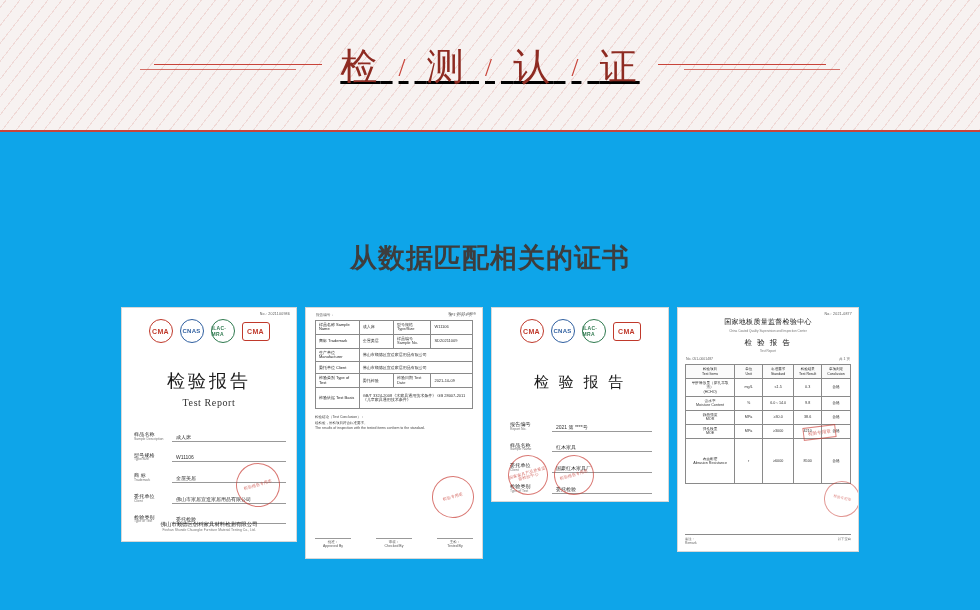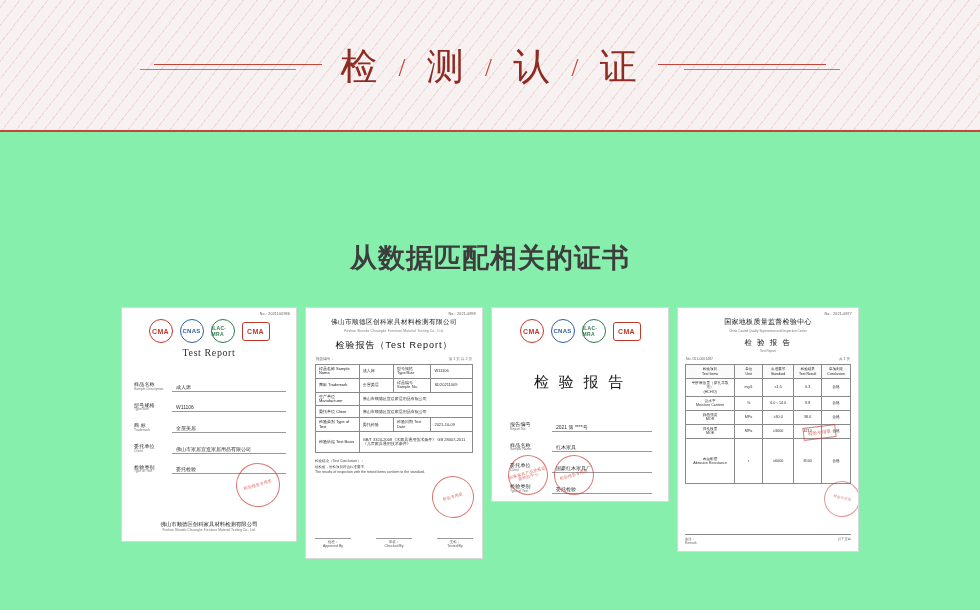--- a/index.html
+++ b/index.html
@@ -38,20 +38,21 @@
     );
     pointer-events: none;
   }
   .banner-inner {
     position: absolute;
     inset: 0;
     display: flex;
     flex-direction: row;
     align-items: center;
     justify-content: center;
+    text-decoration: underline;
   }
   .title-row {
     display: flex;
     align-items: center;
     justify-content: center;
     width: 100%;
     margin-top: 4px;
   }
   .rule {
     position: relative;
@@ -97,21 +98,21 @@
     letter-spacing: 3.2px;
     color: #b24236;
     white-space: nowrap;
   }
 
   
   .main {
     position: relative;
     width: 980px;
     height: 478px;
-    background: #86efac;
+    background: #0ea5e9;
   }
   .section-heading {
     position: absolute;
     top: 108px;
     left: 0;
     width: 980px;
     text-align: center;
     font-size: 27px;
     font-weight: bold;
     color: #3d3d3d;
@@ -385,20 +386,21 @@
   <div class="cert-row">
 
     <div class="cert cert-1">
       <div class="doc-no">No.: 2021100986</div>
       <div class="logo-strip">
         <span class="logo cma round">CMA</span>
         <span class="logo cnas round">CNAS</span>
         <span class="logo ilac round">ILAC-MRA</span>
         <span class="logo cma2">CMA</span>
       </div>
+      <div class="cert-title-cn">检验报告</div>
       <div class="cert-title-en">Test Report</div>
       <div class="field-list">
         <div class="field">
           <span class="lbl">
               <span class="cn">样品名称</span>
               <span class="en">Sample Description</span>
             </span>
           <span class="val">成人床</span>
         </div>
         <div class="field">
@@ -434,25 +436,20 @@
         <span>检验报告专用章</span>
       </div>
       <div class="cert-footer">
         <div class="cn">佛山市顺德区创科家具材料检测有限公司</div>
         <div class="en">Foshan Shunde Chuangke Furniture Material Testing Co., Ltd.</div>
       </div>
     </div>
 
     <div class="cert cert-2">
       <div class="doc-no">No.: 2021-0899</div>
-      <div class="c2-head">
-        <div class="org">佛山市顺德区创科家具材料检测有限公司</div>
-        <div class="org-en">Foshan Shunde Chuangke Furniture Material Testing Co., Ltd.</div>
-        <div class="ttl">检验报告（Test Report）</div>
-      </div>
       <div class="c2-meta">
         <span>报告编号：</span>
         <span>第 1 页 共 2 页</span>
       </div>
       <div class="grid">
         <div class="r">
           <div class="c k">样品名称
 Sample Name</div>
           <div class="c v">成人床</div>
           <div class="c k2">型号规格

